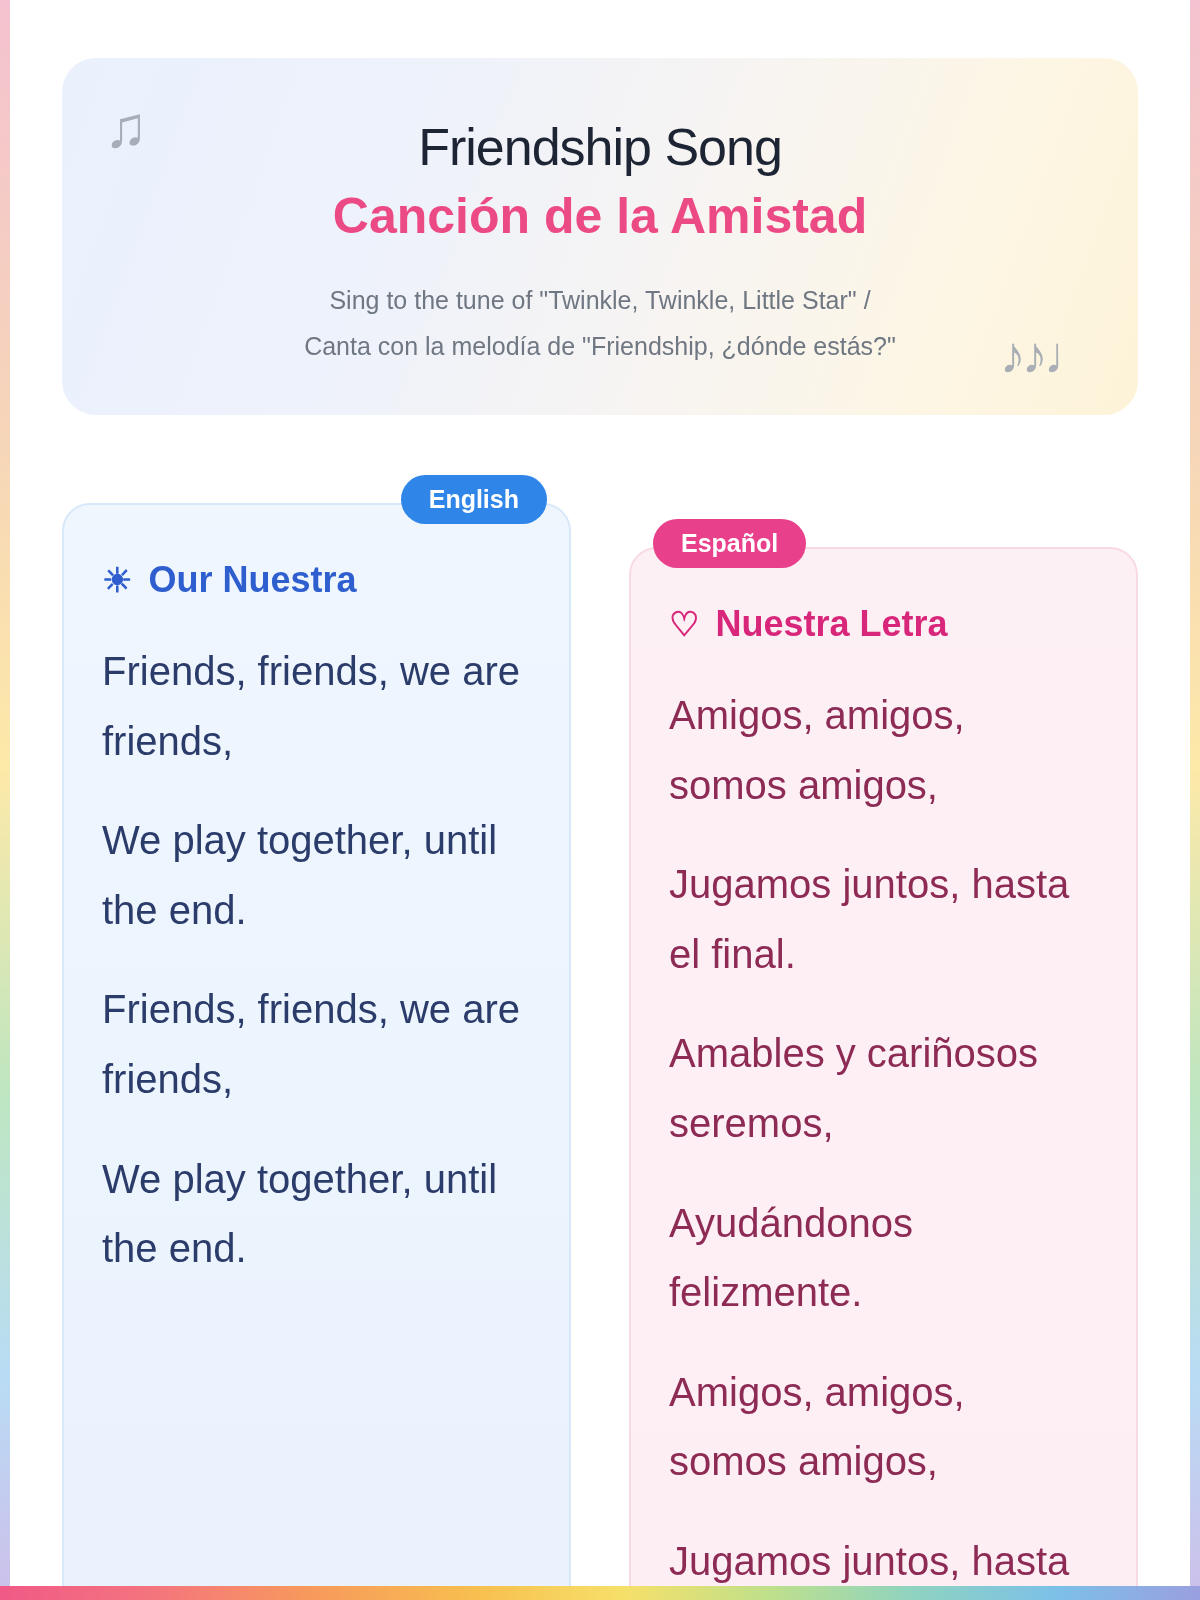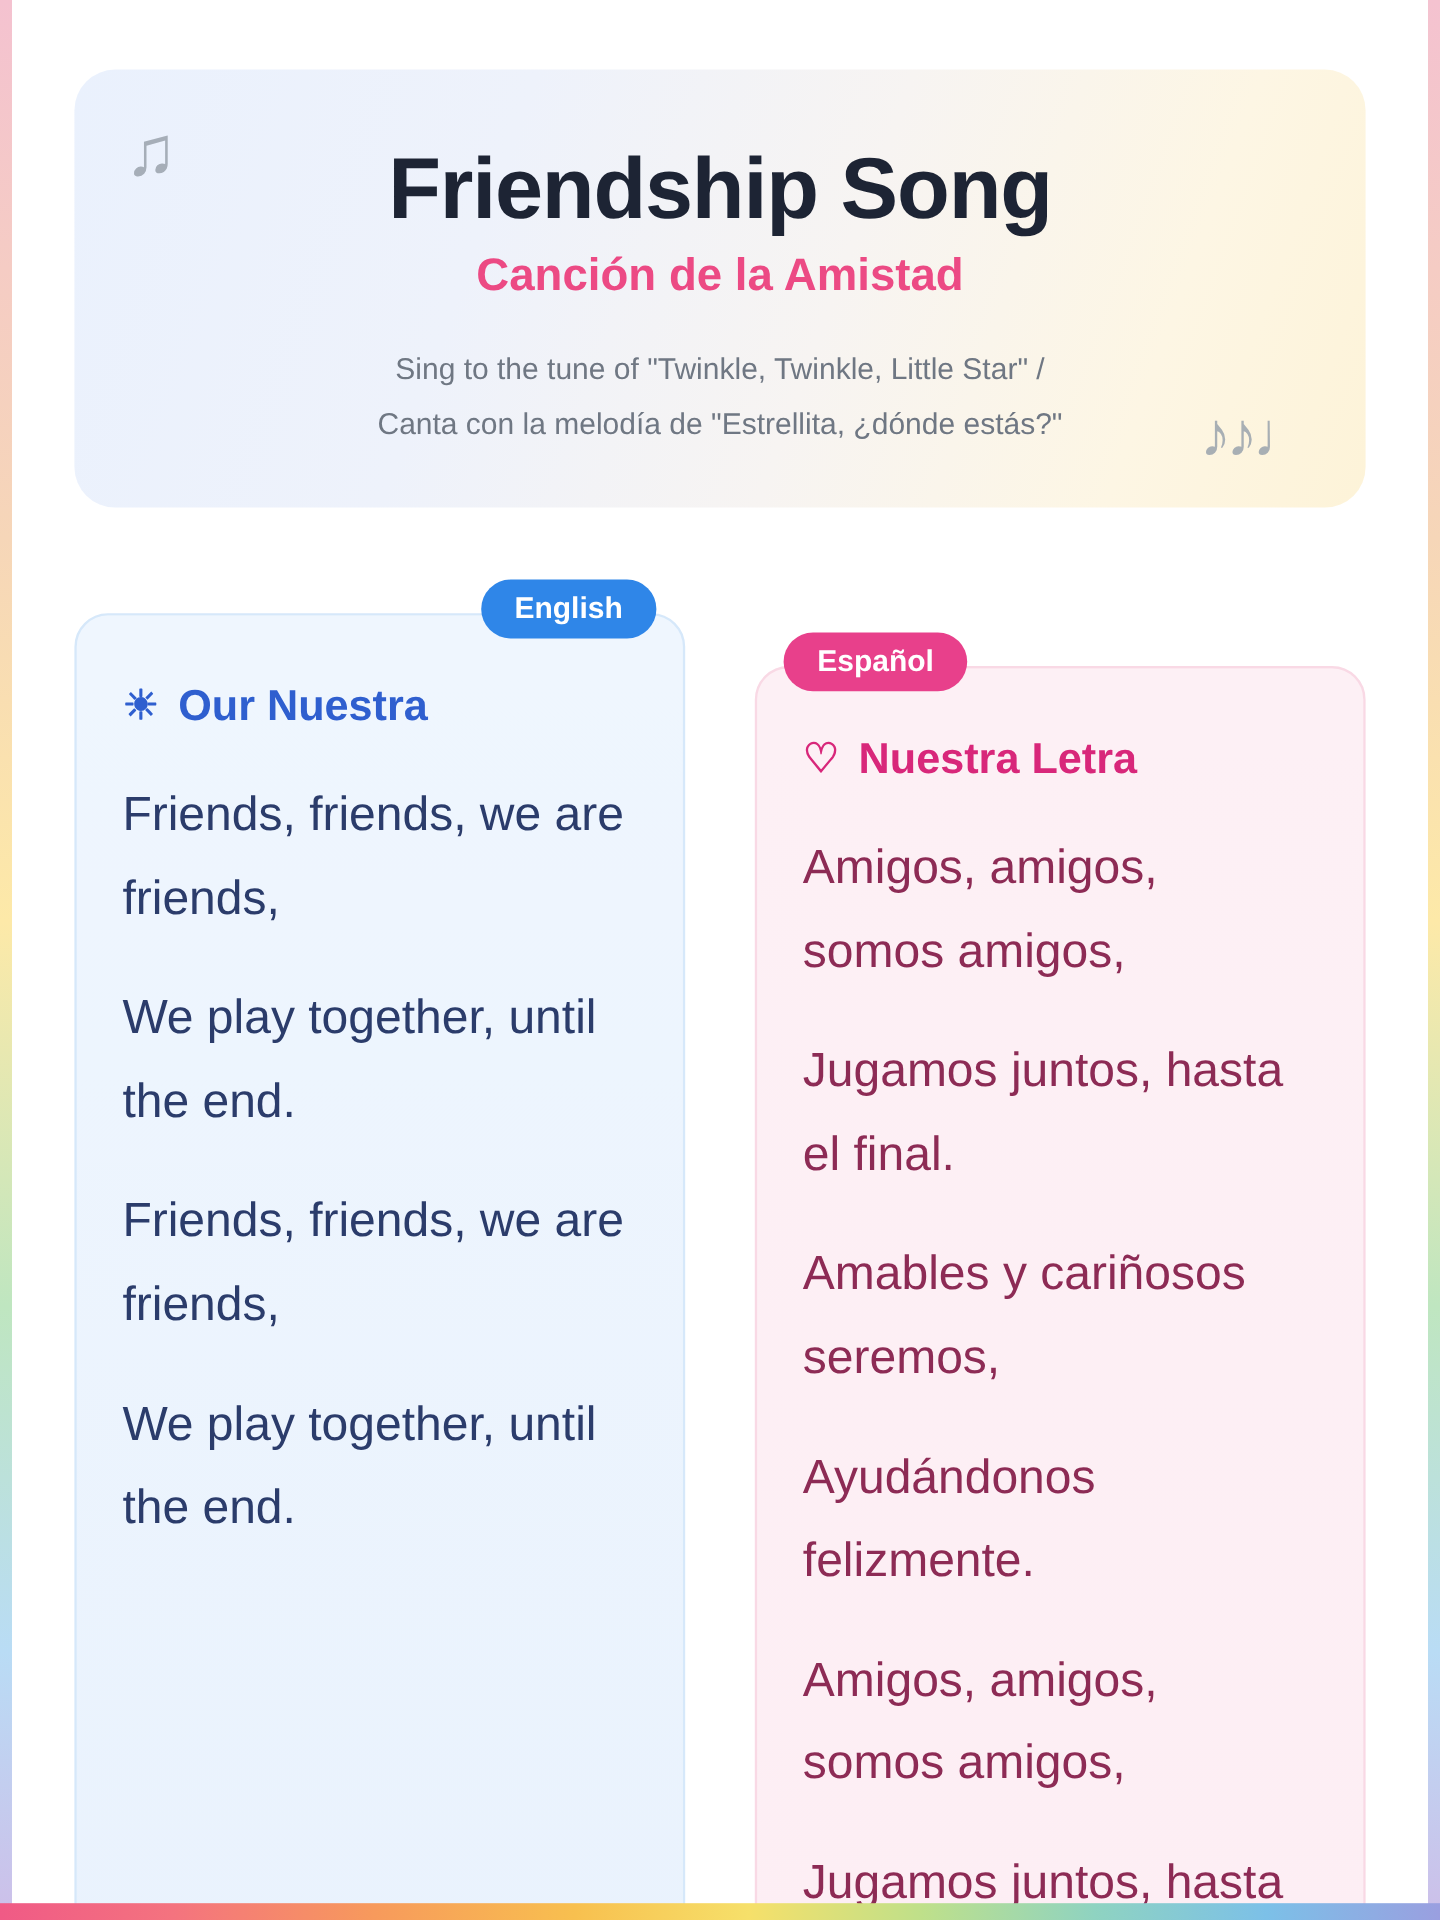--- a/index.html
+++ b/index.html
@@ -88,30 +88,30 @@
     right: 46px;
     bottom: 34px;
     font-size: 52px;
     color: #9aa3ad;
     line-height: 1;
     opacity: .85;
     letter-spacing: -4px;
   }
   .song-title {
     text-align: center;
-    font-size: 72px;
-    font-weight: 700;
+    font-size: 52px;
+    font-weight: 400;
     color: #1d2434;
     letter-spacing: -1px;
     margin: 22px 0 0 0;
     line-height: 1.06;
   }
   .song-subtitle {
     text-align: center;
-    font-size: 38px;
+    font-size: 50px;
     font-weight: 700;
     color: #ec4a84;
     margin: 14px 0 0 0;
     line-height: 1.1;
   }
   .tune-note {
     text-align: center;
     font-size: 25px;
     color: #6f7783;
     line-height: 1.82;
@@ -202,21 +202,21 @@
 
     <div class="header-card">
       <div class="note-left">♫</div>
       <div class="note-right">♪♪♩</div>
 
       <h1 class="song-title">Friendship Song</h1>
       <h2 class="song-subtitle">Canción de la Amistad</h2>
 
       <div class="tune-note">
         <div>Sing to the tune of "Twinkle, Twinkle, Little Star" /</div>
-        <div>Canta con la melodía de "Estrellita, ¿dónde estás?"</div>
+        <div>Canta con la melodía de "Friendship, ¿dónde estás?"</div>
       </div>
     </div>
 
     <div class="lyrics-wrap">
 
       <div class="lyric-col english">
         <div class="col-badge">English</div>
         <div class="col-heading">
           <span class="glyph">☀</span>
           <span>Our Nuestra</span>

